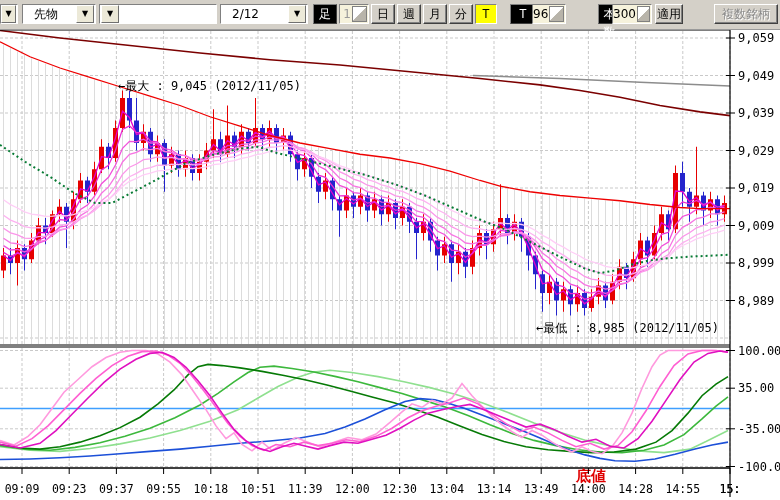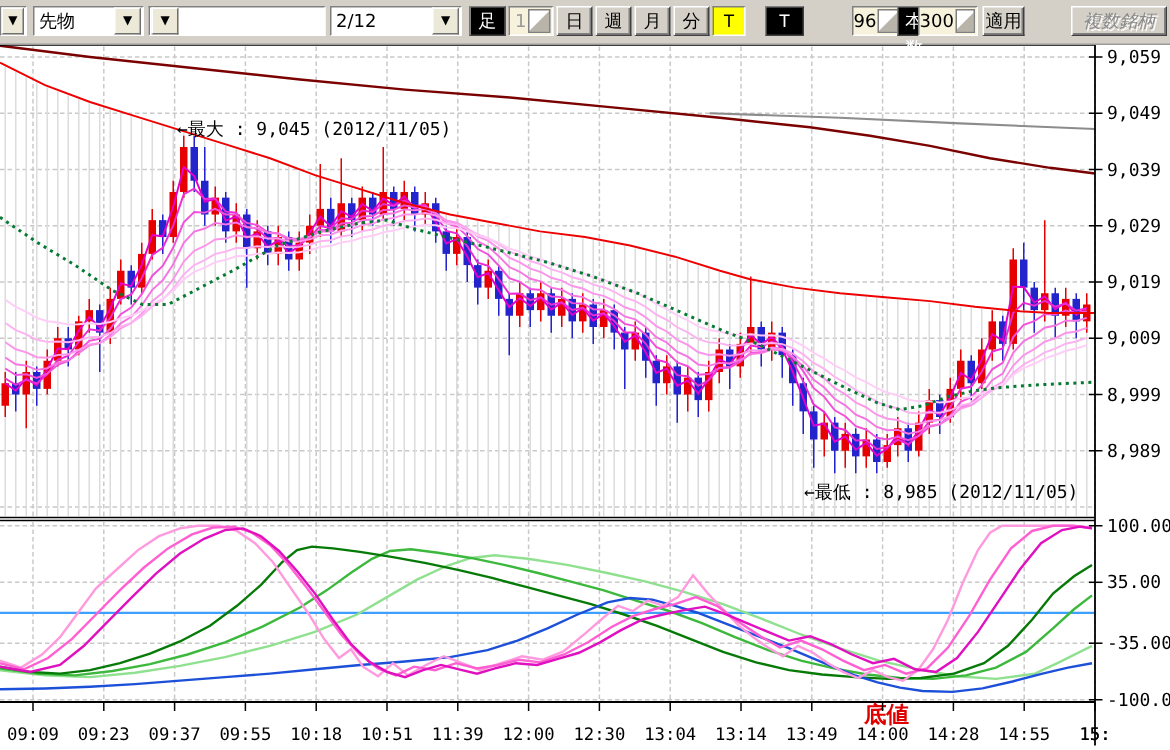--- a/index.html
+++ b/index.html
@@ -4,29 +4,29 @@
 <style>
   html,body{margin:0;padding:0;}
   body{width:780px;height:500px;overflow:hidden;position:relative;background:#ffffff;
        font-family:"DejaVu Sans",sans-serif;-webkit-font-smoothing:none;}
   
   .toolbar{position:absolute;left:0;top:0;width:780px;height:29px;background:#d4d0c8;
            border-bottom:1px solid #9a9a9a;z-index:5;}
   .tb{position:absolute;top:4px;height:20px;box-sizing:border-box;font-size:12px;line-height:18px;}
   .combo{background:#fff;border:1px solid;border-color:#808080 #fff #fff #808080;
          display:flex;align-items:center;}
-  .combo .val{flex:1;padding:0 3px;white-space:nowrap;overflow:hidden;color:#000;}
+  .combo .val{flex:1;padding:0 11px;white-space:nowrap;overflow:hidden;color:#000;}
   .combo .arrow{width:16px;height:16px;margin:1px;background:#ece9d8;
                 border:1px solid;border-color:#fff #707070 #707070 #fff;
                 font-size:8px;line-height:15px;text-align:center;color:#000;}
   .btn{background:#d4d0c8;border:1px solid;border-color:#fff #404040 #404040 #fff;
        box-shadow:inset -1px -1px 0 #808080;text-align:center;color:#000;padding:0;}
   .btn.black{background:#000;color:#fff;border-color:#808080 #404040 #404040 #808080;box-shadow:none;}
   .btn.yellow{background:#ffff00;border-color:#808080 #fff #fff #808080;box-shadow:none;color:#000;}
-  .btn.disabled{color:#8a8a8a;text-shadow:1px 1px 0 #ffffff;font-style:italic;}
+  .btn.disabled{color:#8a8a8a;text-shadow:1px 1px 0 #ffffff;}
   .spin{background:#f6f2dc;border:1px solid;border-color:#808080 #fff #fff #808080;
         display:flex;align-items:center;}
   .spin .num{flex:1;text-align:right;padding-right:1px;color:#000;}
   .spin.dim .num{color:#9a9a9a;}
   .spin .sp{width:13px;height:14px;margin-right:1px;background:#d4d0c8;
             border:1px solid #808080;font-size:8px;line-height:13px;text-align:center;color:#555;
             background:linear-gradient(135deg,#ffffff 0 48%,#b8b4aa 52% 100%);}
   
   #chart-svg{position:absolute;left:0;top:0;z-index:1;}
 </style>
@@ -52,21 +52,21 @@
   <div class="tb spin dim" style="left:339px;width:30px">
     <span class="num">1</span>
     <span class="sp"></span>
   </div>
   <button class="tb btn" style="left:371px;width:24px">日</button>
   <button class="tb btn" style="left:397px;width:24px">週</button>
   <button class="tb btn" style="left:423px;width:24px">月</button>
   <button class="tb btn" style="left:449px;width:24px">分</button>
   <button class="tb btn yellow" style="left:475px;width:22px">T</button>
   <button class="tb btn black" style="left:510px;width:26px">T</button>
-  <div class="tb spin" style="left:568px;width:34px">
+  <div class="tb spin" style="left:532px;width:34px">
     <span class="num">96</span>
     <span class="sp"></span>
   </div>
   <button class="tb btn black" style="left:598px;width:23px">本数</button>
   <div class="tb spin" style="left:612px;width:40px">
     <span class="num">300</span>
     <span class="sp"></span>
   </div>
   <button class="tb btn" style="left:655px;width:28px">適用</button>
   <button class="tb btn disabled" style="left:714px;width:64px">複数銘柄</button>

